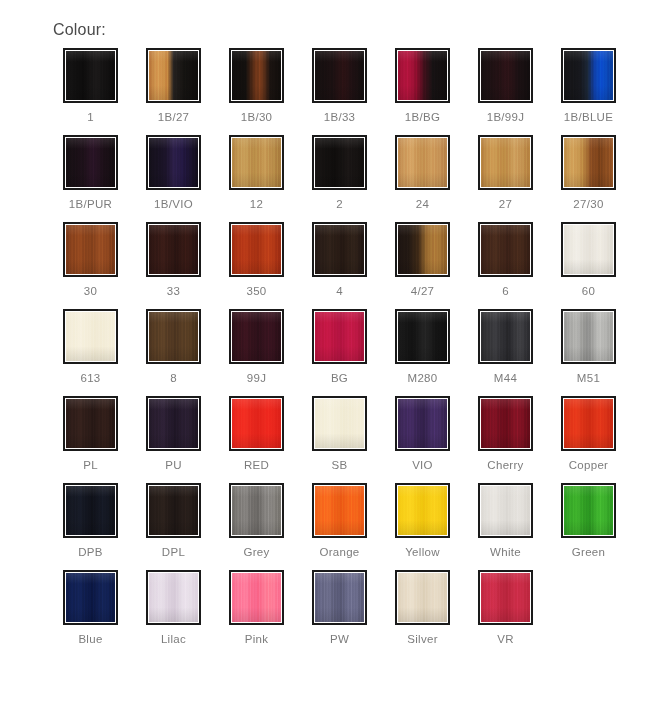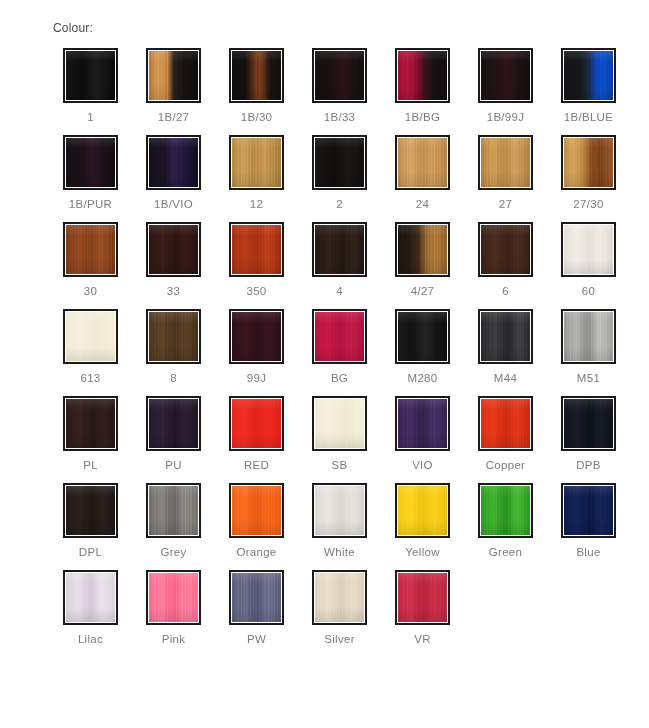--- a/index.html
+++ b/index.html
@@ -22,21 +22,21 @@
     left: 0; top: 0;
     width: 649px;
     height: 728px;
     background: #ffffff;
   }
 
   .panel-title {
     position: absolute;
     left: 53px;
     top: 21px;
-    font-size: 12px;
+    font-size: 16px;
     color: #4a4a4a;
     letter-spacing: 0.2px;
     font-family: "Liberation Sans", sans-serif;
     white-space: nowrap;
   }
 
   .swatch-grid {
     position: absolute;
     left: 53px;
     top: 48px;
@@ -316,20 +316,26 @@
         <div class="swatch-label">SB</div>
       </div>
       <div class="swatch-cell">
         <div class="swatch-frame" style="border-color: rgb(26, 26, 26);">
           <div class="swatch-chip" style="background: linear-gradient(90deg, rgb(58, 37, 84) 0%, rgb(69, 44, 100) 24%, rgb(50, 32, 74) 50%, rgb(72, 48, 106) 74%, rgb(53, 34, 78) 100%);"></div>
         </div>
         <div class="swatch-label">VIO</div>
       </div>
       <div class="swatch-cell">
         <div class="swatch-frame" style="border-color: rgb(26, 26, 26);">
+          <div class="swatch-chip" style="background: linear-gradient(90deg, rgb(109, 13, 27) 0%, rgb(130, 18, 36) 24%, rgb(105, 12, 26) 50%, rgb(137, 20, 38) 74%, rgb(99, 11, 24) 100%);"></div>
+        </div>
+        <div class="swatch-label">Cherry</div>
+      </div>
+      <div class="swatch-cell">
+        <div class="swatch-frame" style="border-color: rgb(26, 26, 26);">
           <div class="swatch-chip" style="background: linear-gradient(90deg, rgb(217, 48, 21) 0%, rgb(234, 58, 27) 24%, rgb(207, 43, 19) 50%, rgb(229, 55, 26) 74%, rgb(201, 40, 18) 100%);"></div>
         </div>
         <div class="swatch-label">Copper</div>
       </div>
       <div class="swatch-cell">
         <div class="swatch-frame" style="border-color: rgb(26, 26, 26);">
           <div class="swatch-chip" style="background: linear-gradient(90deg, rgb(19, 22, 31) 0%, rgb(23, 27, 39) 28%, rgb(15, 17, 25) 52%, rgb(22, 26, 38) 76%, rgb(14, 16, 23) 100%);"></div>
         </div>
         <div class="swatch-label">DPB</div>
       </div>
@@ -346,32 +352,32 @@
         <div class="swatch-label">Grey</div>
       </div>
       <div class="swatch-cell">
         <div class="swatch-frame" style="border-color: rgb(26, 26, 26);">
           <div class="swatch-chip" style="background: linear-gradient(90deg, rgb(242, 98, 26) 0%, rgb(251, 109, 31) 24%, rgb(234, 90, 20) 50%, rgb(248, 104, 28) 74%, rgb(239, 93, 22) 100%);"></div>
         </div>
         <div class="swatch-label">Orange</div>
       </div>
       <div class="swatch-cell">
         <div class="swatch-frame" style="border-color: rgb(26, 26, 26);">
+          <div class="swatch-chip" style="background: linear-gradient(90deg, rgb(245, 202, 18) 0%, rgb(252, 213, 30) 24%, rgb(240, 196, 13) 50%, rgb(251, 211, 28) 74%, rgb(238, 194, 12) 100%);"></div>
+        </div>
+        <div class="swatch-label">Yellow</div>
+      </div>
+      <div class="swatch-cell">
+        <div class="swatch-frame" style="border-color: rgb(26, 26, 26);">
           <div class="swatch-chip" style="background: linear-gradient(90deg, rgb(222, 219, 214) 0%, rgb(234, 231, 226) 26%, rgb(220, 217, 212) 52%, rgb(231, 228, 223) 76%, rgb(216, 213, 208) 100%);"></div>
         </div>
         <div class="swatch-label">White</div>
       </div>
       <div class="swatch-cell">
         <div class="swatch-frame" style="border-color: rgb(26, 26, 26);">
-          <div class="swatch-chip" style="background: linear-gradient(90deg, rgb(245, 202, 18) 0%, rgb(252, 213, 30) 24%, rgb(240, 196, 13) 50%, rgb(251, 211, 28) 74%, rgb(238, 194, 12) 100%);"></div>
-        </div>
-        <div class="swatch-label">Yellow</div>
-      </div>
-      <div class="swatch-cell">
-        <div class="swatch-frame" style="border-color: rgb(26, 26, 26);">
           <div class="swatch-chip" style="background: linear-gradient(90deg, rgb(47, 158, 35) 0%, rgb(63, 179, 44) 24%, rgb(42, 148, 32) 50%, rgb(68, 187, 49) 74%, rgb(45, 154, 34) 100%);"></div>
         </div>
         <div class="swatch-label">Green</div>
       </div>
       <div class="swatch-cell">
         <div class="swatch-frame" style="border-color: rgb(26, 26, 26);">
           <div class="swatch-chip" style="background: linear-gradient(90deg, rgb(14, 28, 76) 0%, rgb(19, 35, 88) 26%, rgb(11, 23, 67) 52%, rgb(20, 36, 88) 76%, rgb(12, 25, 69) 100%);"></div>
         </div>
         <div class="swatch-label">Blue</div>
       </div>

